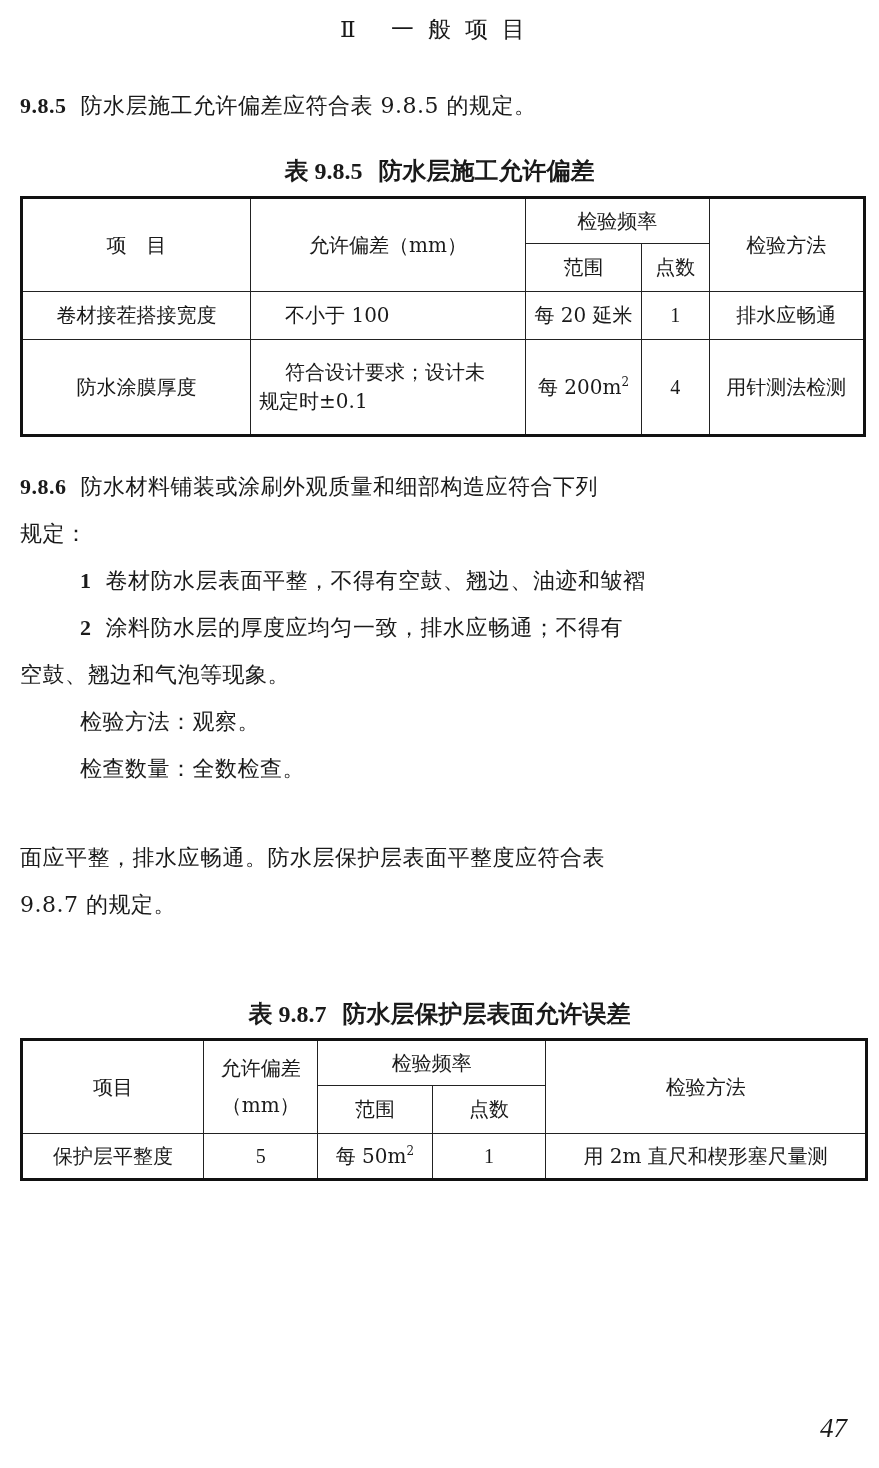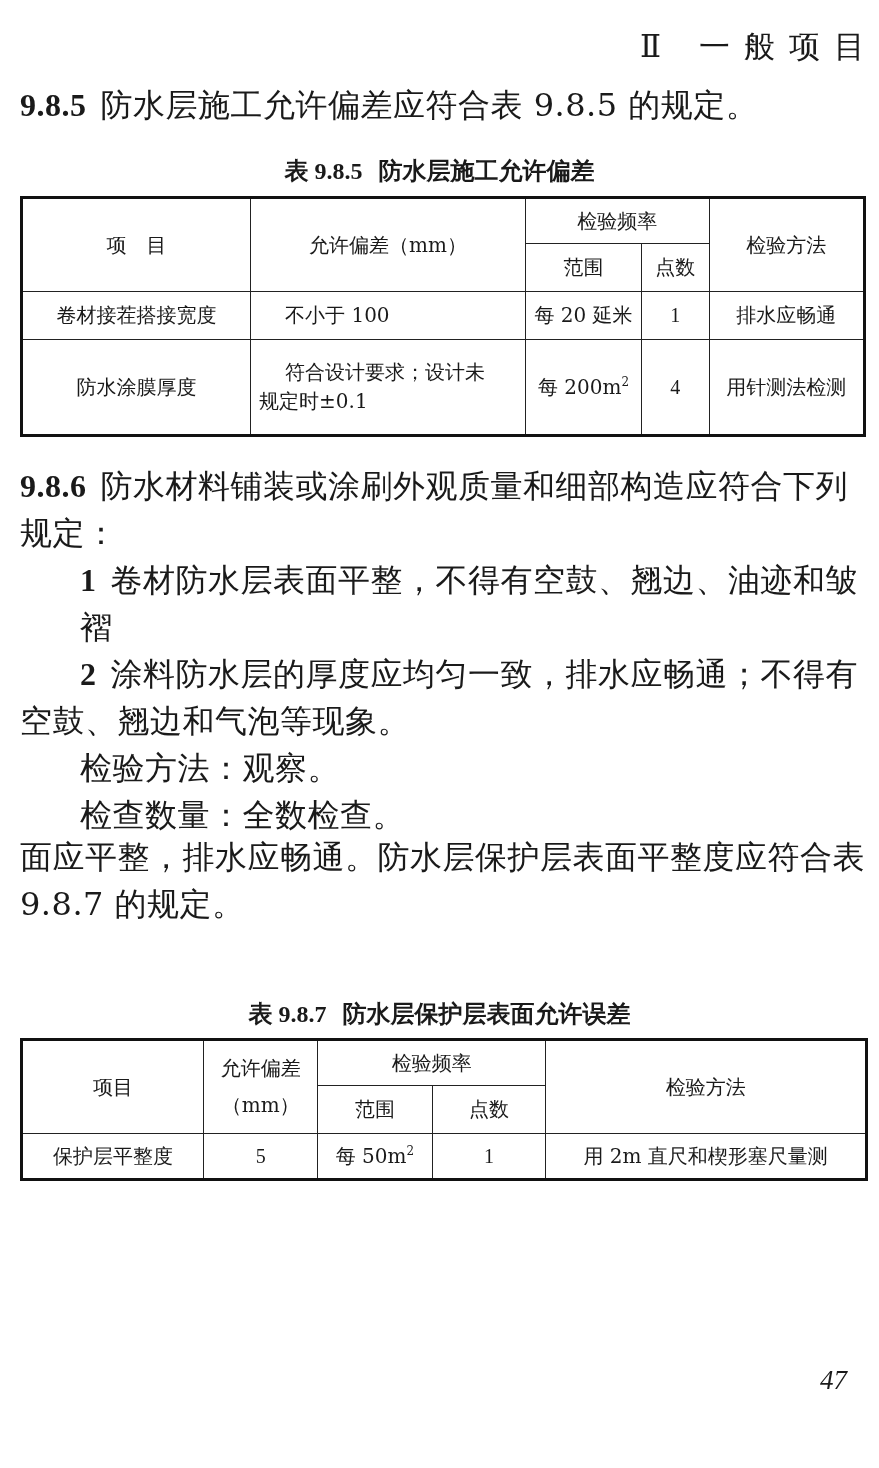--- a/index.html
+++ b/index.html
@@ -3,46 +3,46 @@
 <meta charset="utf-8">
 <style>
   html, body { margin: 0; padding: 0; background: #ffffff; }
   body {
     width: 879px; height: 1468px; position: relative; overflow: hidden;
     font-family: "DejaVu Serif", "Liberation Serif", serif;
     color: #1a1a1a;
   }
   .section-heading {
     position: absolute; left: 0; width: 879px; top: 14px;
-    text-align: right; font-size: 31px; letter-spacing: 14px; margin-top: 12px;
+    text-align: center; font-size: 23px; letter-spacing: 14px;
   }
   .para {
     position: absolute; left: 20px; width: 845px;
-    font-size: 32px; line-height: 47px; letter-spacing: 0.5px;
+    font-size: 22px; line-height: 47px; letter-spacing: 0.5px;
   }
   .clause-no { font-weight: bold; font-family: "Liberation Serif", serif; margin-right: 14px; }
   .item-no { font-weight: bold; font-family: "Liberation Serif", serif; margin-right: 14px; }
   .indent { padding-left: 60px; }
   .table-caption {
     position: absolute; left: 0; width: 879px; text-align: center;
     font-size: 24px; font-weight: bold;
   }
   .tbl-caption-no { font-family: "Liberation Serif", serif; margin-right: 16px; }
   table.spec {
     position: absolute; border-collapse: collapse;
     border: 3px solid #111; font-size: 20px;
   }
   table.spec td {
     border: 1.5px solid #222; text-align: center; vertical-align: middle;
     padding: 0 4px; line-height: 1.45;
   }
   .num { font-family: "Liberation Serif", serif; }
   sup { font-size: 12px; vertical-align: super; line-height: 0; }
   .page-number {
-    position: absolute; right: 32px; top: 1365px;
+    position: absolute; right: 32px; top: 1413px;
     font-size: 27px; font-style: italic; font-family: "Liberation Serif", serif;
   }
   .left-text { text-align: left !important; padding-left: 18px !important; }
 </style>
 </head>
 <body>
 
 <div class="section-heading">Ⅱ 一般项目</div>
 
 <div class="para" style="top:82px;">

